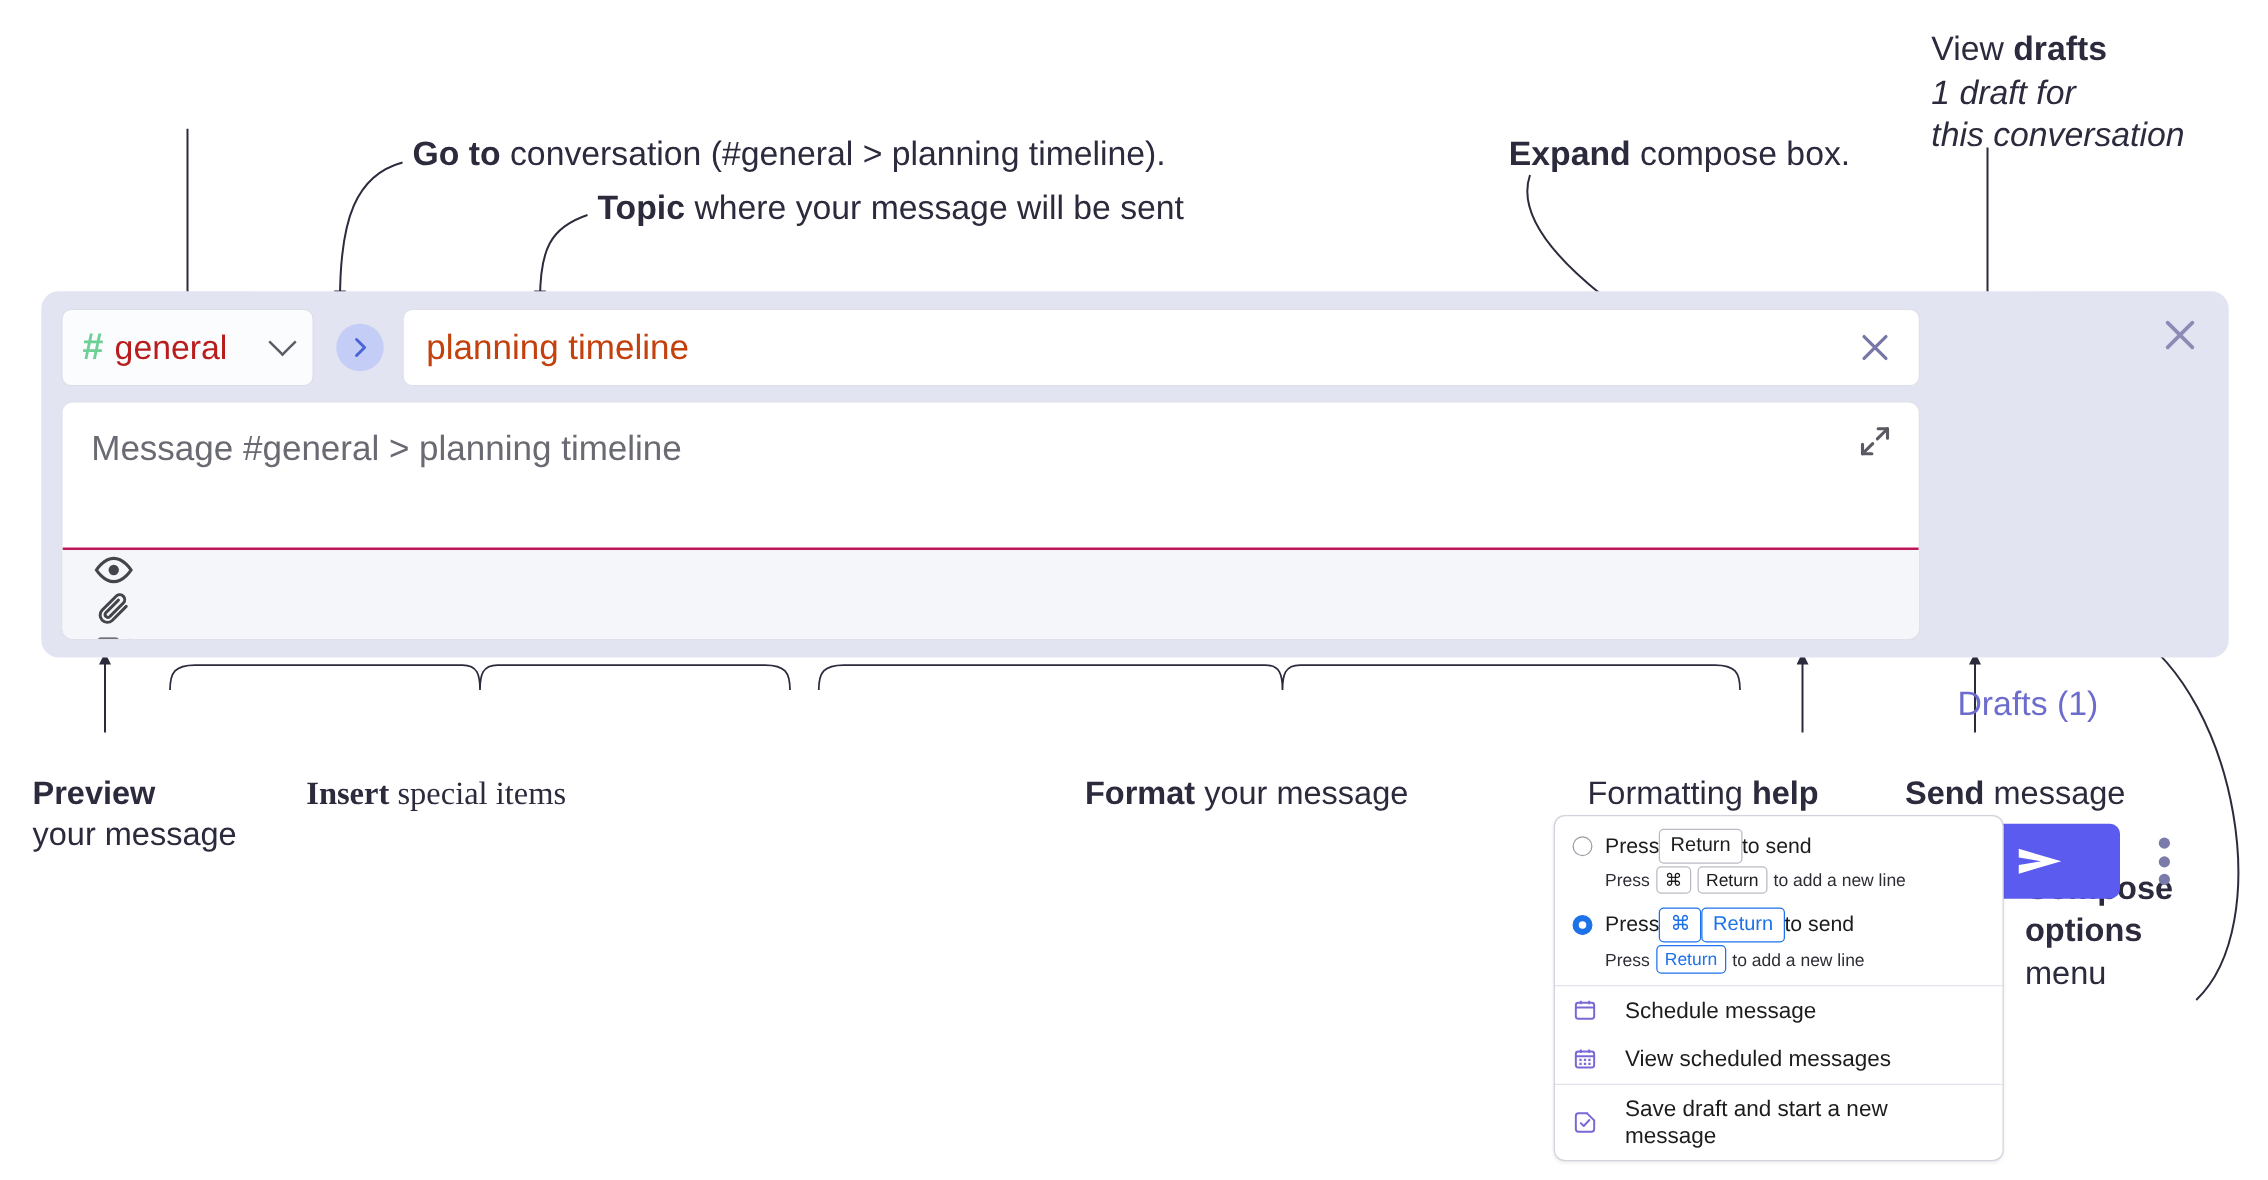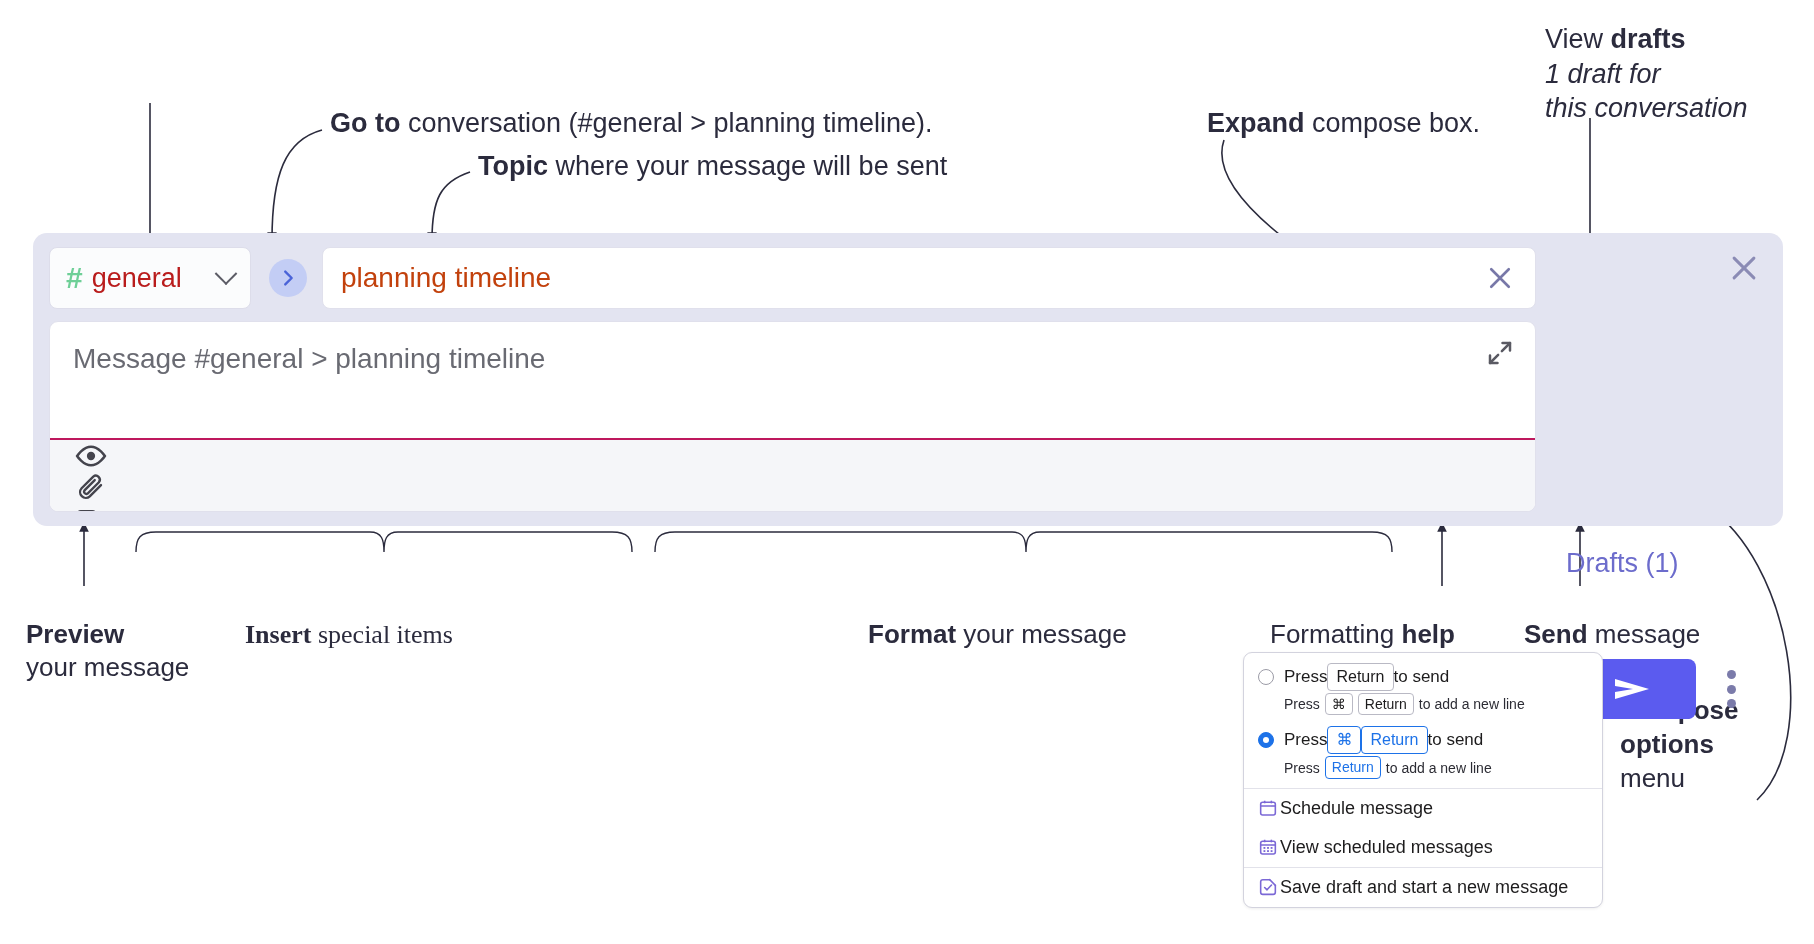--- a/index.html
+++ b/index.html
@@ -306,21 +306,21 @@
     color: #1d1c1d;
     line-height: 1.35;
     display: inline-block;
   }
   .radio-row .key { font-size: 16px; padding: 2px 8px; }
   .key.blue { border-color: #1d72e8; color: #1d72e8; }
   .menu-sep { height: 1px; background: #e2e2ea; }
   .menu-item {
     display: flex;
     align-items: center;
-    gap: 2px;
+    gap: 22px;
     padding: 9px 14px;
     font-size: 18px;
     color: #1d1c1d;
     cursor: pointer;
   }
   .menu-item svg { flex: none; }
 </style>
 </head>
 <body>
 

